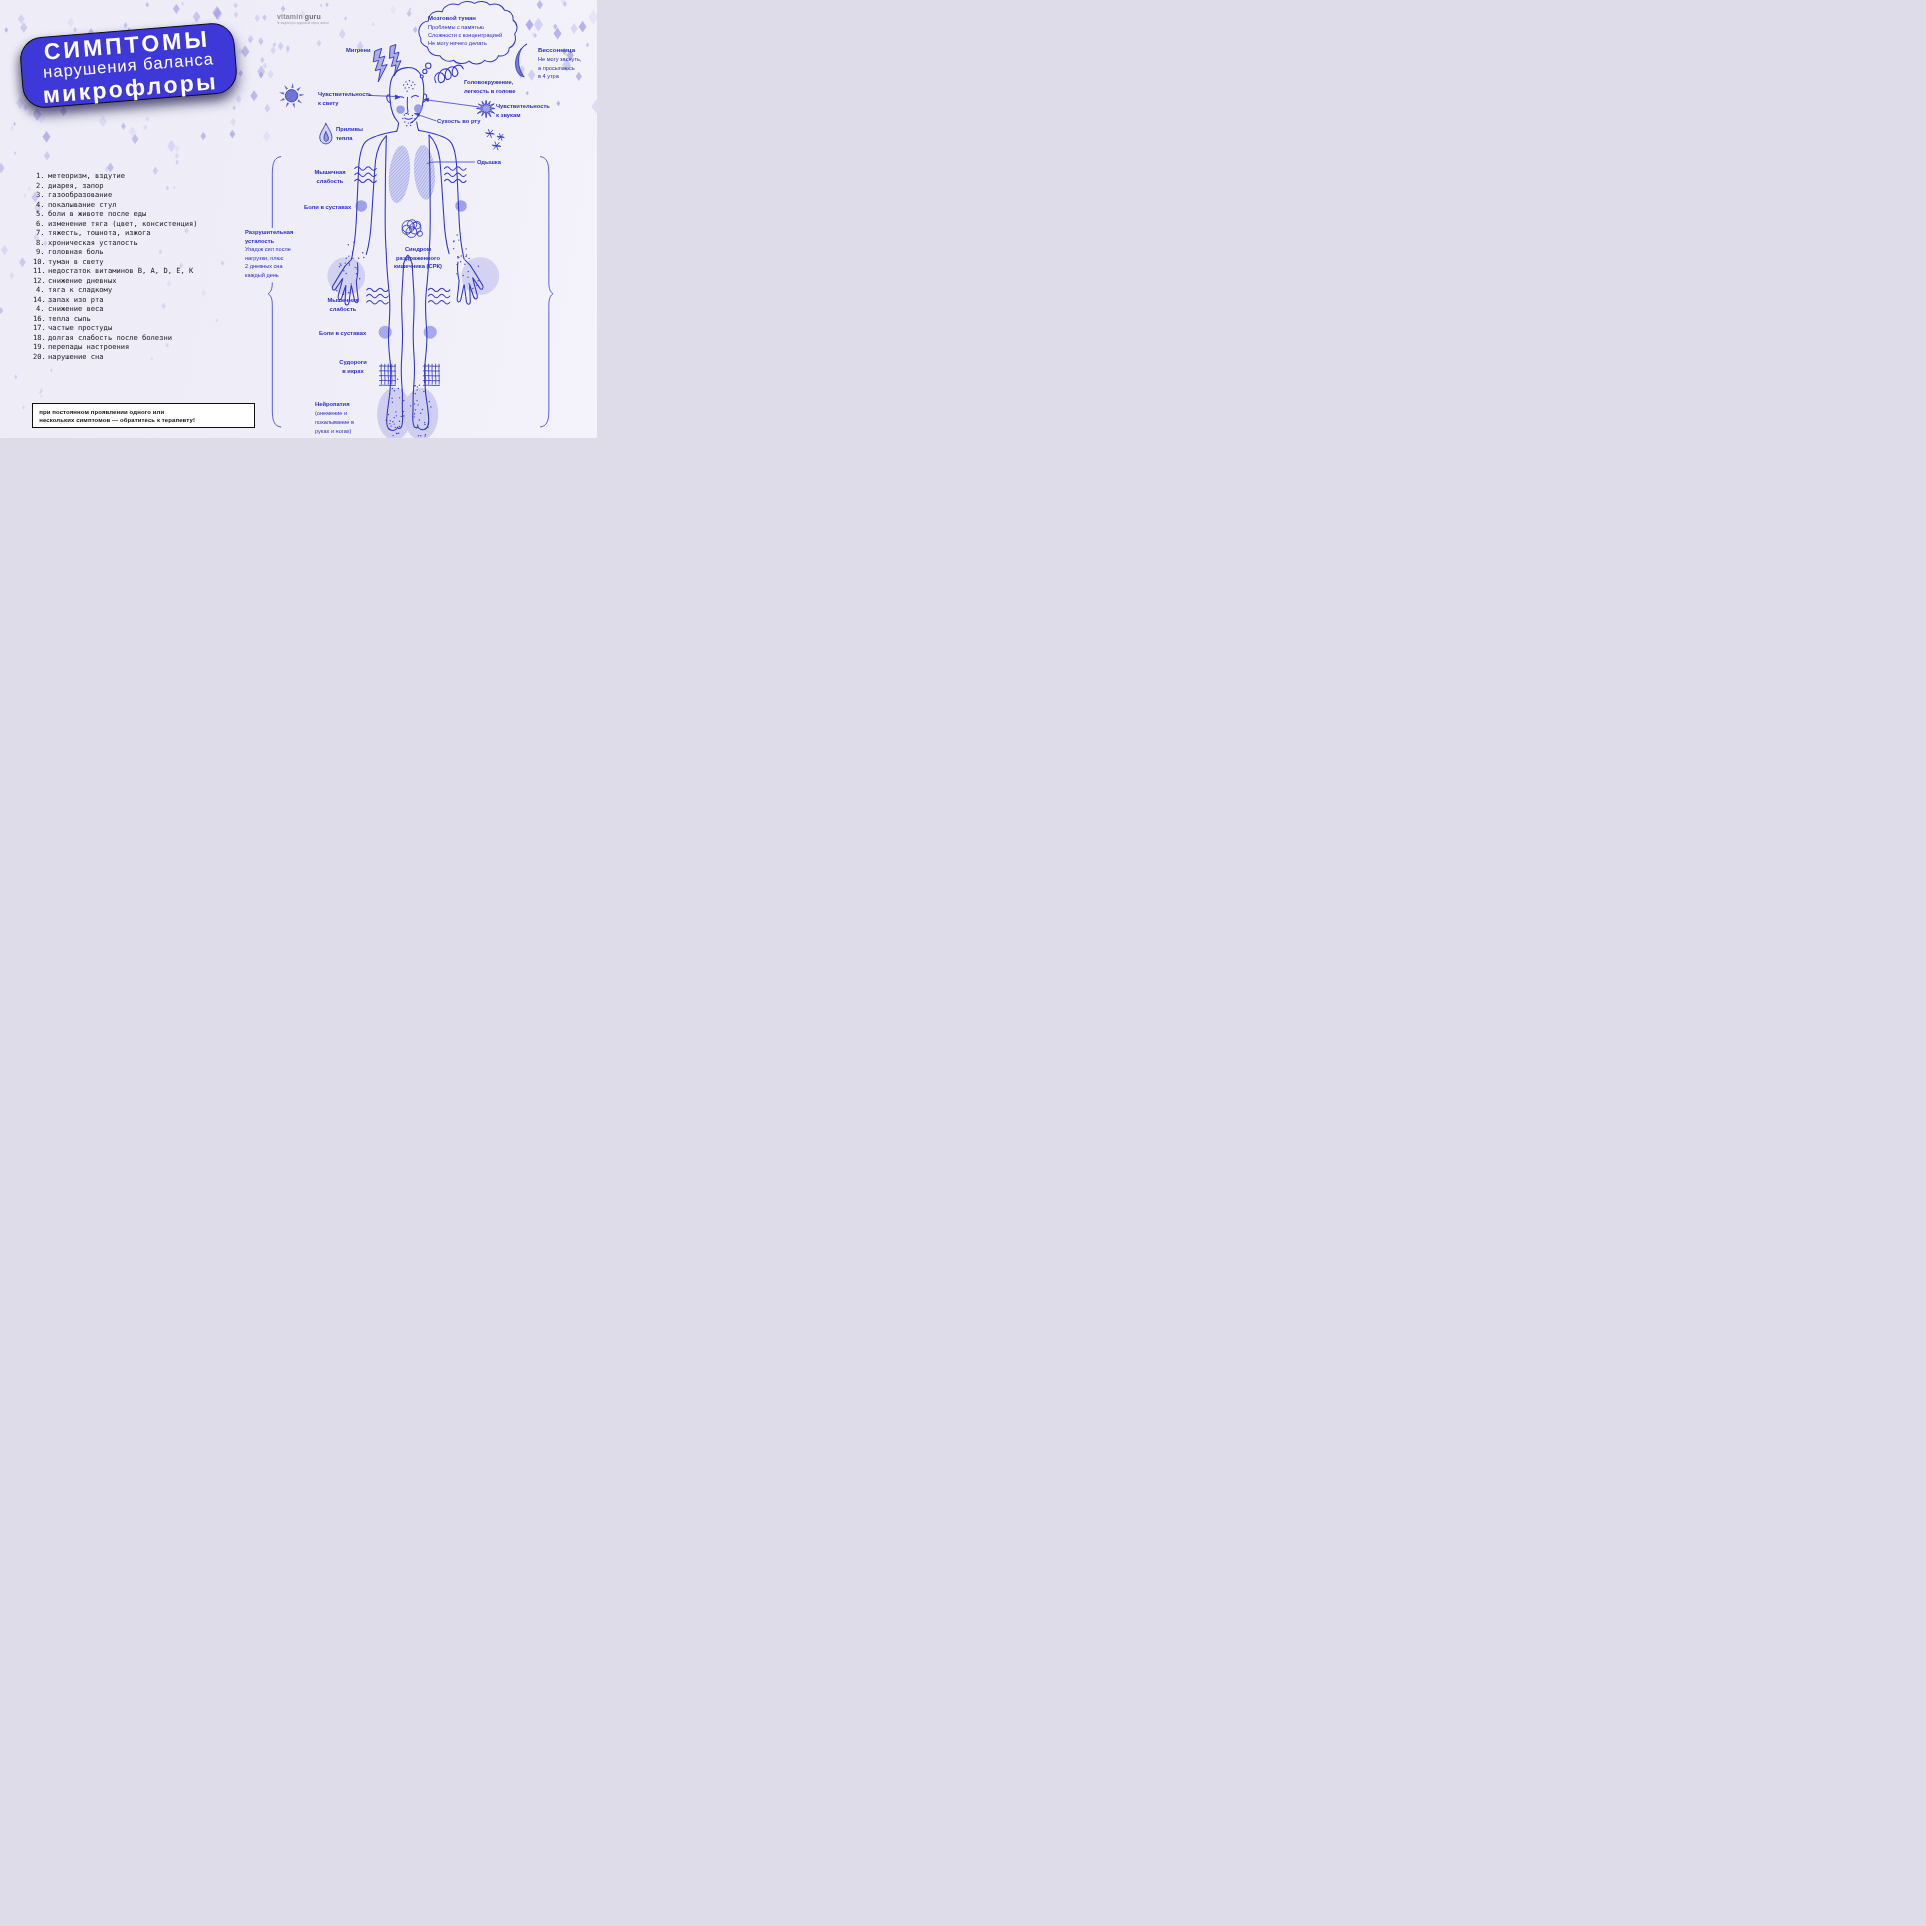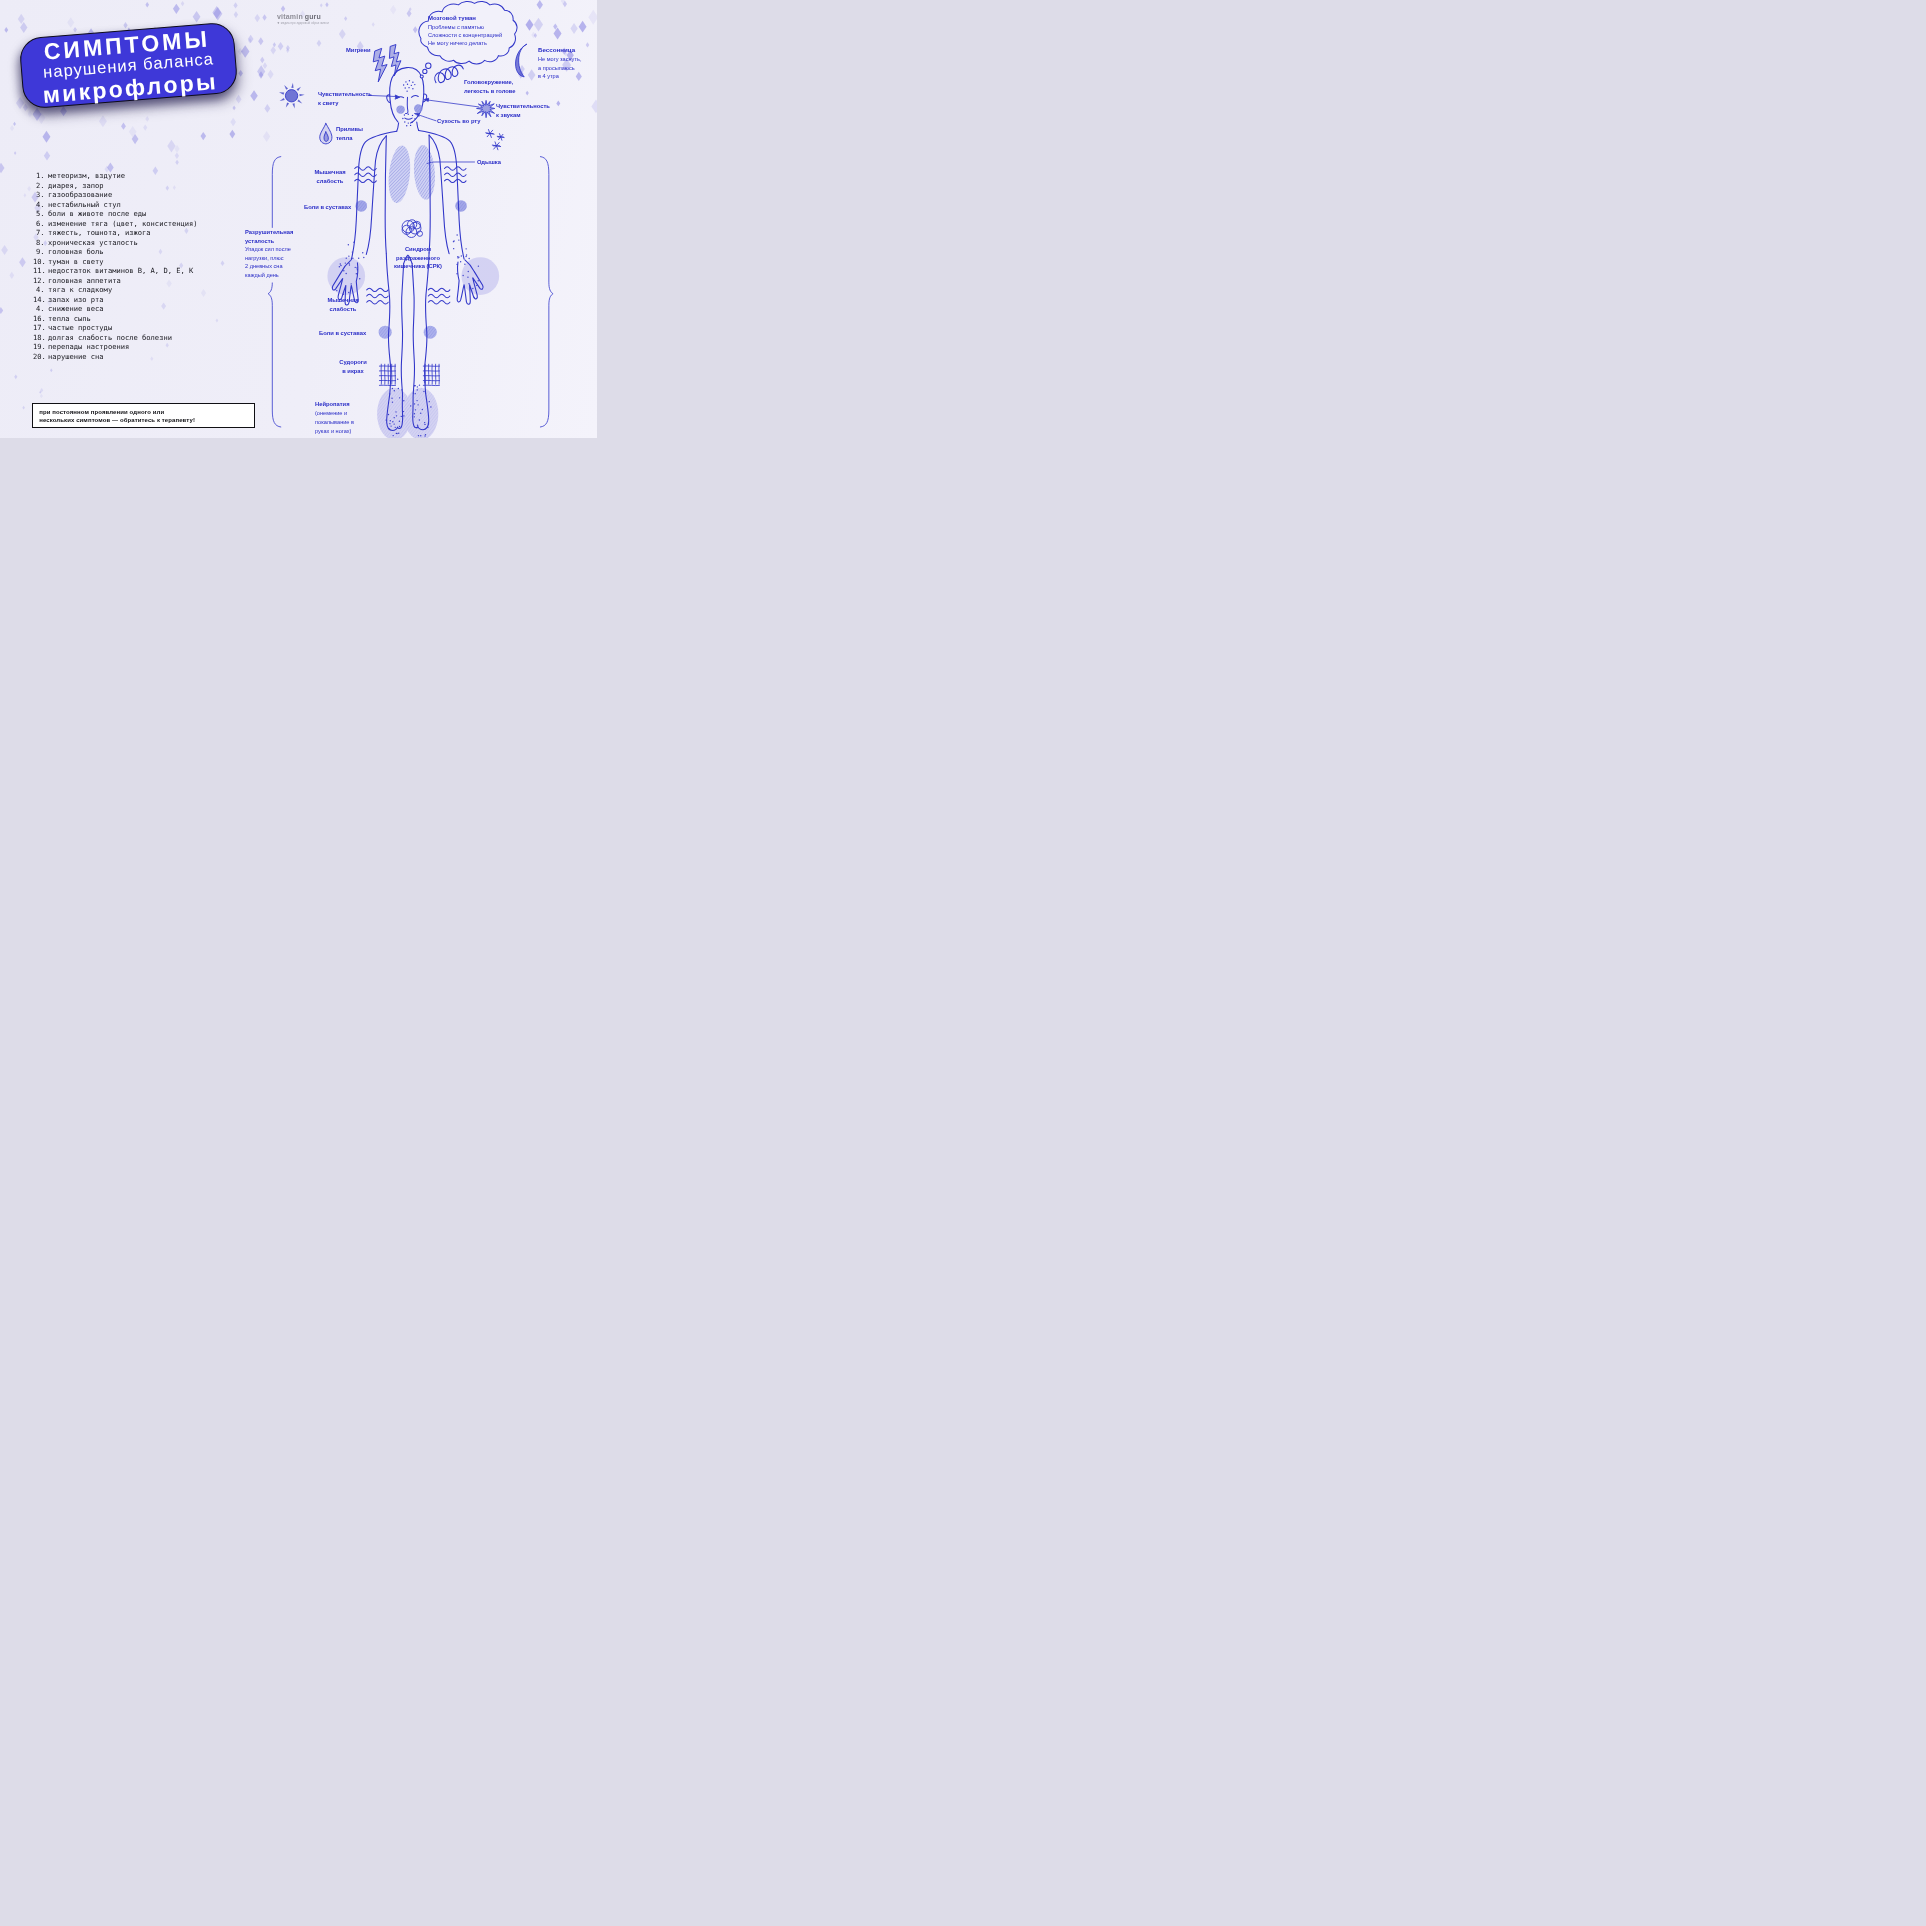--- a/index.html
+++ b/index.html
@@ -561,21 +561,21 @@
       <div class="row">
         <span class="num">2.</span>
         <span>диарея, запор</span>
       </div>
       <div class="row">
         <span class="num">3.</span>
         <span>газообразование</span>
       </div>
       <div class="row">
         <span class="num">4.</span>
-        <span>нестабильный стул</span>
+        <span>покалывание стул</span>
       </div>
       <div class="row">
         <span class="num">5.</span>
         <span>боли в животе после еды</span>
       </div>
       <div class="row">
         <span class="num">6.</span>
         <span>изменение тяга (цвет, консистенция)</span>
       </div>
       <div class="row">
@@ -593,21 +593,21 @@
       <div class="row">
         <span class="num">10.</span>
         <span>туман в свету</span>
       </div>
       <div class="row">
         <span class="num">11.</span>
         <span>недостаток витаминов B, A, D, E, K</span>
       </div>
       <div class="row">
         <span class="num">12.</span>
-        <span>головная аппетита</span>
+        <span>снижение дневных</span>
       </div>
       <div class="row">
         <span class="num">4.</span>
         <span>тяга к сладкому</span>
       </div>
       <div class="row">
         <span class="num">14.</span>
         <span>запах изо рта</span>
       </div>
       <div class="row">

